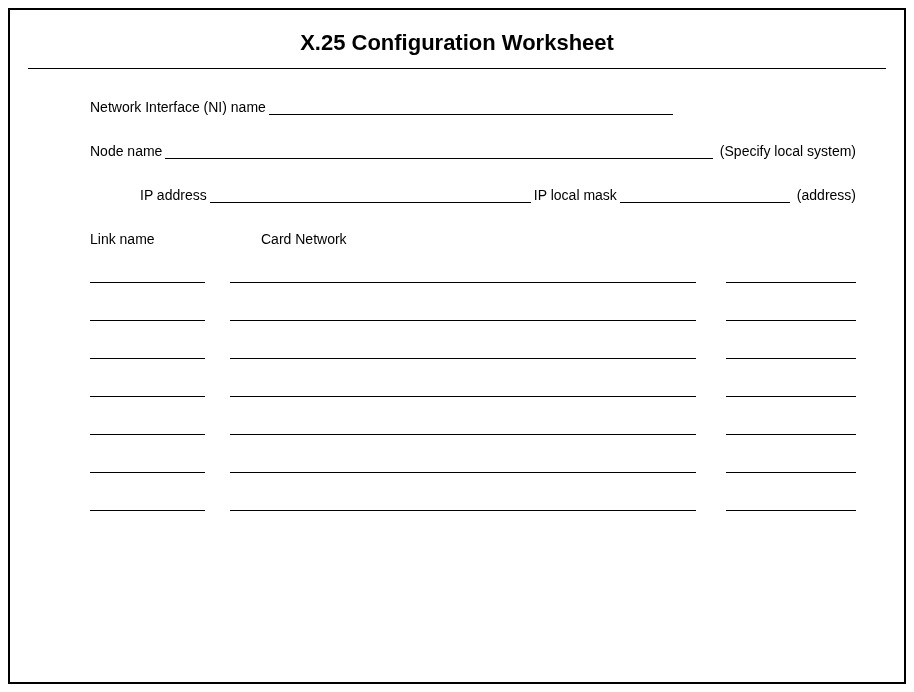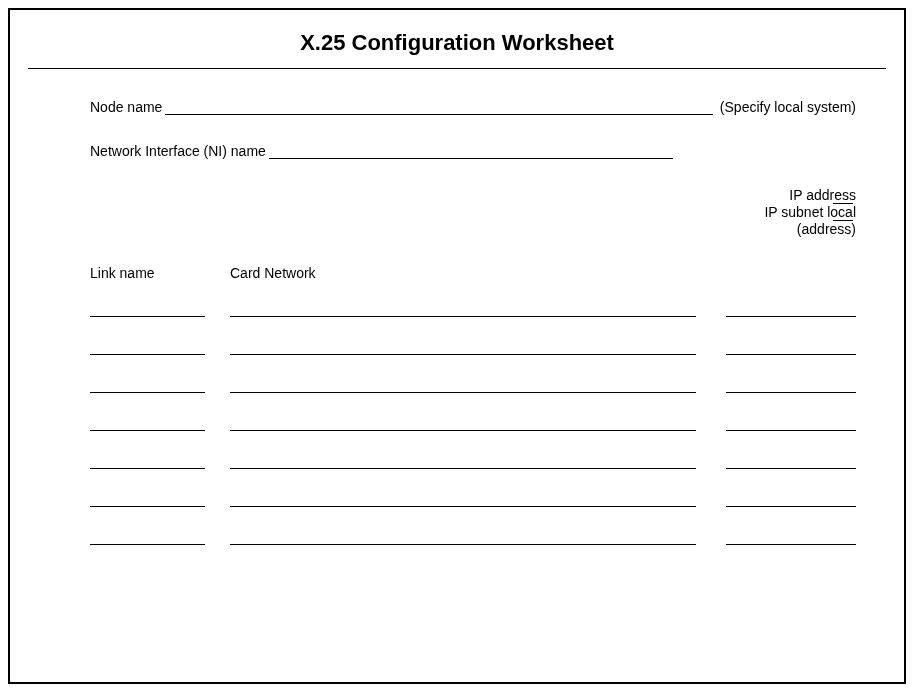--- a/index.html
+++ b/index.html
@@ -38,41 +38,41 @@
       color: #000;
     }
     .row {
       display: flex;
       align-items: flex-end;
       margin-bottom: 28px;
       white-space: nowrap;
     }
     .row.indent {
       padding-left: 50px;
-      flex-direction: column;
     }
     .label {
       flex-shrink: 0;
     }
     .blank {
       flex: 1;
       border-bottom: 1px solid #000;
       height: 14px;
       margin: 0 3px;
       min-width: 20px;
     }
     .hint {
       flex-shrink: 0;
       margin-left: 4px;
     }
     .cols-header {
       display: flex;
       margin-top: 10px;
       margin-bottom: 22px;
       font-size: 14px;
+      gap: 31px;
     }
     .col-link-h { width: 140px; flex-shrink: 0; }
     .col-dtc-h { flex: 1; }
     .col-card-h { width: 150px; flex-shrink: 0; }
     .entry-row {
       display: flex;
       align-items: flex-end;
       margin-bottom: 24px;
     }
     .col-link { width: 115px; flex-shrink: 0; border-bottom: 1px solid #000; height: 14px; }
@@ -83,35 +83,35 @@
   </style>
 </head>
 <body>
 
 <div class="worksheet">
   <div class="title">X.25 Configuration Worksheet</div>
   <hr class="title-rule">
 
   <div class="content">
 
+    <div class="row" style="padding-right:180px;">
+      <span class="label">Network Interface (NI) name</span>
+      <span class="blank"></span>
+    </div>
+
     <div class="row">
       <span class="label">Node name</span>
       <span class="blank"></span>
       <span class="hint">(Specify local system)</span>
     </div>
 
-    <div class="row" style="padding-right:180px;">
-      <span class="label">Network Interface (NI) name</span>
-      <span class="blank"></span>
-    </div>
-
     <div class="row indent">
       <span class="label">IP address</span>
       <span class="blank"></span>
-      <span class="label">IP subnet local</span>
+      <span class="label">IP local mask</span>
       <span class="blank" style="max-width:170px;"></span>
       <span class="hint">(address)</span>
     </div>
 
     <div class="cols-header">
       <div class="col-link-h">Link name</div>
       <div class="col-card-h">Card Network</div>
     </div>
 
     <div id="entries">

